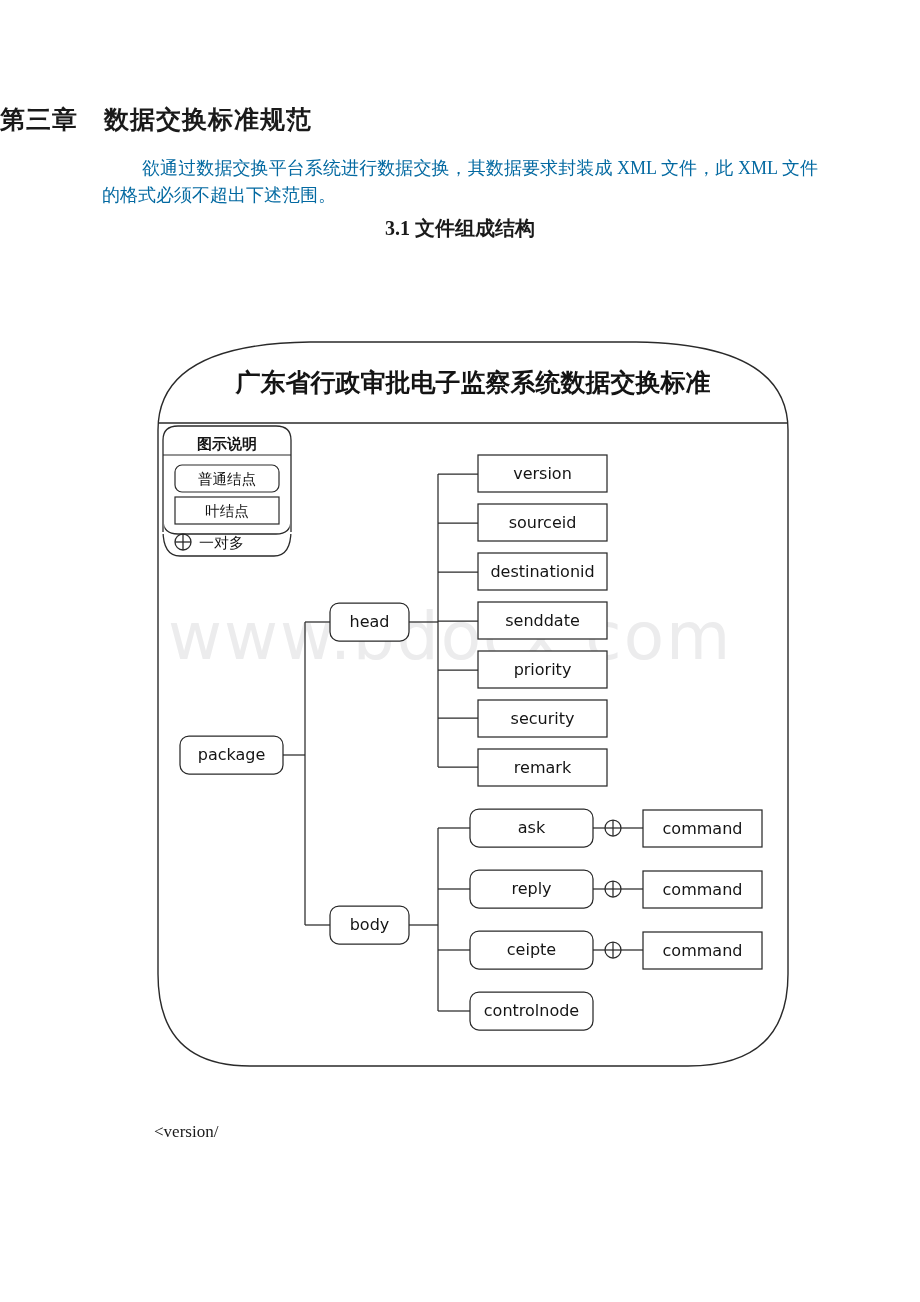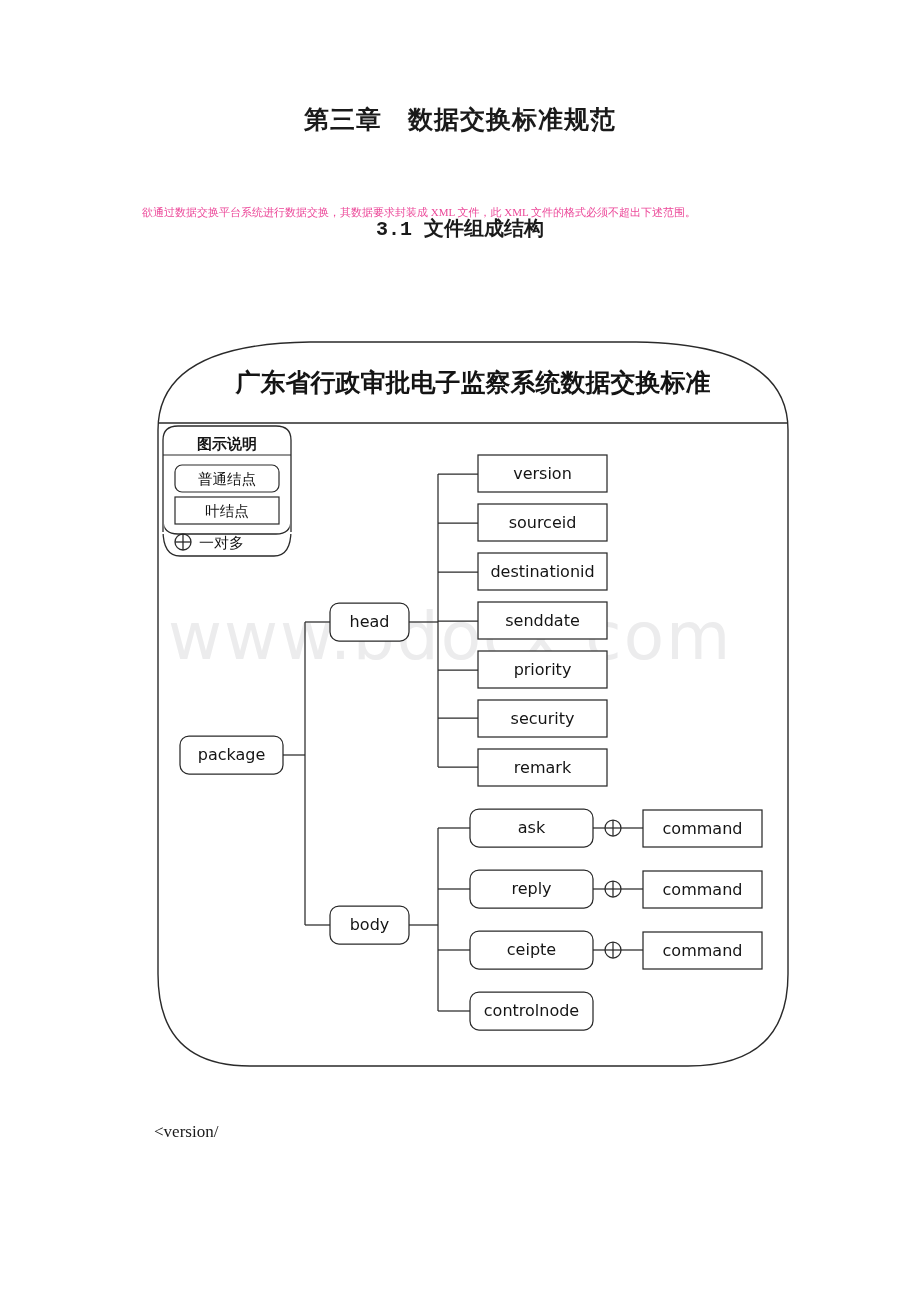--- a/index.html
+++ b/index.html
@@ -20,50 +20,47 @@
   .page {
     position: absolute;
     left: 0; top: 0;
     width: 920px; height: 1302px;
   }
 
   .chapter-title {
     position: absolute;
     left: 0; top: 103px;
     width: 920px;
-    text-align: center;
     font-size: 25px;
     font-weight: bold;
     letter-spacing: 1px;
     font-family: "Liberation Serif", "DejaVu Serif", serif;
   }
   .chapter-title .gap { display:inline-block; width: 26px; }
 
   .para {
     position: absolute;
-    font-size: 11px;
+    font-size: 18px;
     line-height: 27px;
     font-family: "Liberation Serif", "DejaVu Serif", serif;
-    color: #ec4899;
-    margin-top: 44px;
+    color: #0369a1;
   }
   .para-1 {
     left: 102px; top: 155px;
     width: 716px;
     text-indent: 40px;
     text-align: justify;
   }
   .section-title {
     position: absolute;
     left: 0; top: 215px;
     width: 920px;
     text-align: center;
     font-size: 20px;
     font-weight: bold;
-    font-family: Liberation Mono, monospace;
   }
   .para-2 {
     left: 144px; top: 259px;
     width: 700px;
   }
   .bottom-code {
     position: absolute;
     left: 154px; top: 1122px;
     font-size: 17px;
     font-family: "Liberation Serif", "DejaVu Serif", serif;

